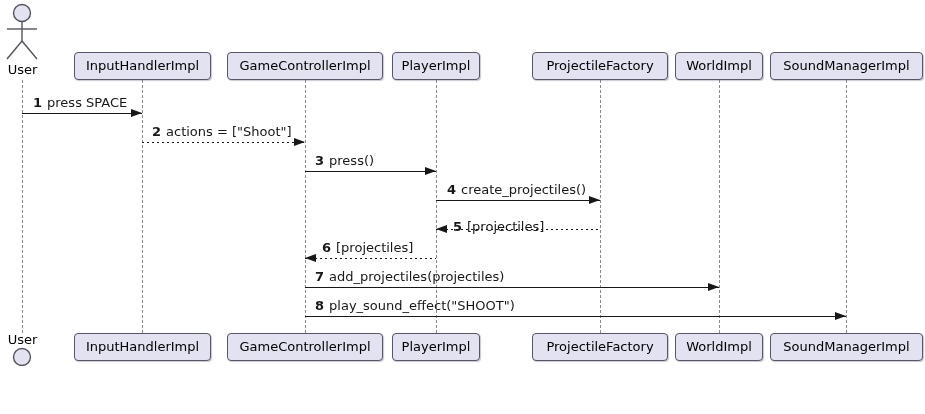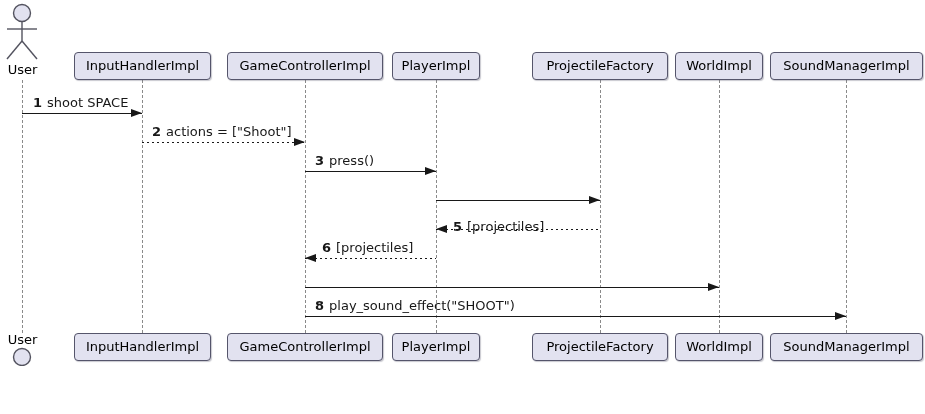--- a/index.html
+++ b/index.html
@@ -74,52 +74,58 @@
   <div class="pbox" style="left:770px;width:151px;top:52px">SoundManagerImpl</div>
 
   <div class="pbox" style="left:74px;width:135px;top:333px">InputHandlerImpl</div>
   <div class="pbox" style="left:227px;width:154px;top:333px">GameControllerImpl</div>
   <div class="pbox" style="left:392px;width:86px;top:333px">PlayerImpl</div>
   <div class="pbox" style="left:532px;width:134px;top:333px">ProjectileFactory</div>
   <div class="pbox" style="left:675px;width:86px;top:333px">WorldImpl</div>
   <div class="pbox" style="left:770px;width:151px;top:333px">SoundManagerImpl</div>
 
   <div class="mlabel" style="left:33px;top:95px">
-    <b>1</b><span>shoot SPACE</span>
+    <b>1</b><span>press SPACE</span>
   </div>
   <div class="mline" style="left:22px;width:120px;top:113px"></div>
   <div class="arr r" style="left:131px;top:109px"></div>
 
   <div class="mlabel" style="left:152px;top:124px">
     <b>2</b><span>actions = ["Shoot"]</span>
   </div>
   <div class="mline dotted" style="left:142px;width:163px;top:142px"></div>
   <div class="arr r" style="left:294px;top:138px"></div>
 
   <div class="mlabel" style="left:315px;top:153px">
     <b>3</b><span>press()</span>
   </div>
   <div class="mline" style="left:305px;width:131px;top:171px"></div>
   <div class="arr r" style="left:425px;top:167px"></div>
 
+  <div class="mlabel" style="left:447px;top:182px">
+    <b>4</b><span>create_projectiles()</span>
+  </div>
   <div class="mline" style="left:436px;width:164px;top:200px"></div>
   <div class="arr r" style="left:589px;top:196px"></div>
 
   <div class="mlabel" style="left:453px;top:219px">
     <b>5</b><span>[projectiles]</span>
   </div>
   <div class="mline dotted" style="left:436px;width:164px;top:229px"></div>
   <div class="arr l" style="left:436px;top:225px"></div>
 
   <div class="mlabel" style="left:322px;top:240px">
     <b>6</b><span>[projectiles]</span>
   </div>
   <div class="mline dotted" style="left:305px;width:131px;top:258px"></div>
   <div class="arr l" style="left:305px;top:254px"></div>
 
+  <div class="mlabel" style="left:315px;top:269px">
+    <b>7</b><span>add_projectiles(projectiles)</span>
+  </div>
   <div class="mline" style="left:305px;width:414px;top:287px"></div>
   <div class="arr r" style="left:708px;top:283px"></div>
 
   <div class="mlabel" style="left:315px;top:298px">
     <b>8</b><span>play_sound_effect("SHOOT")</span>
   </div>
   <div class="mline" style="left:305px;width:541px;top:316px"></div>
   <div class="arr r" style="left:835px;top:312px"></div>
 
 </div>

